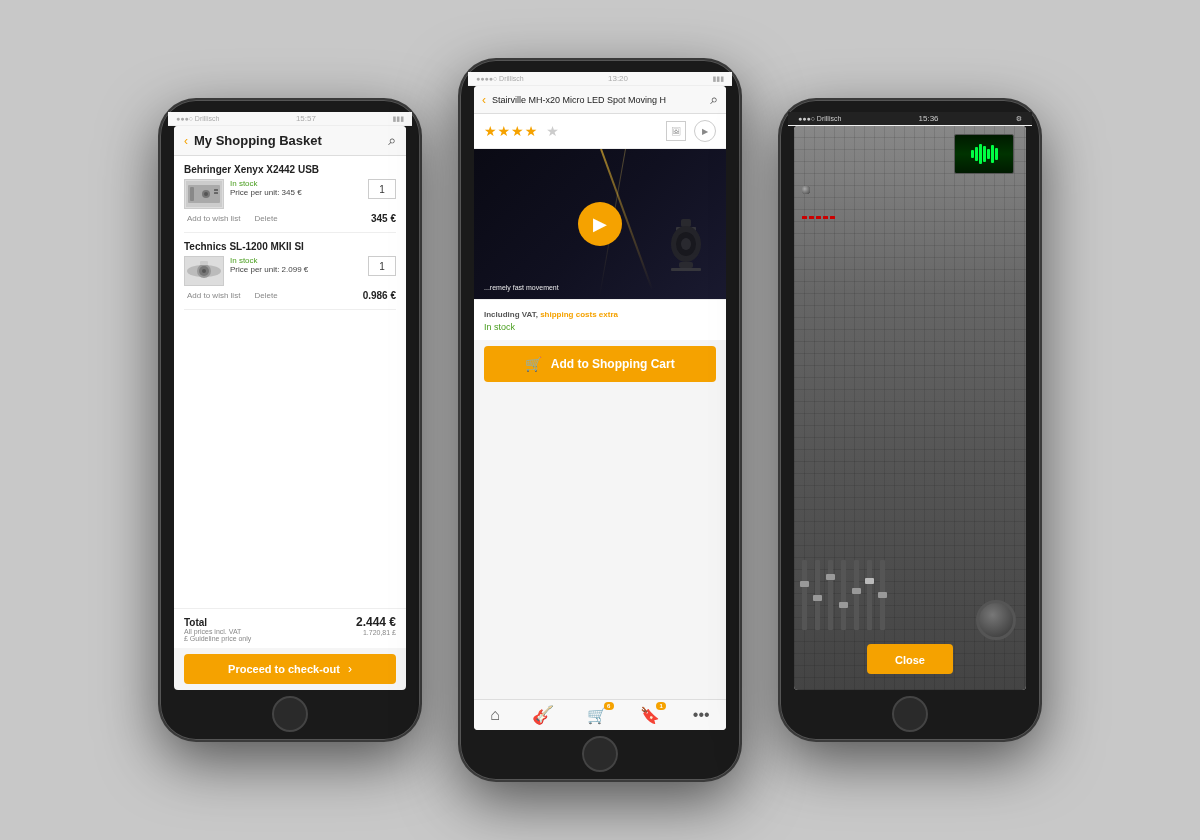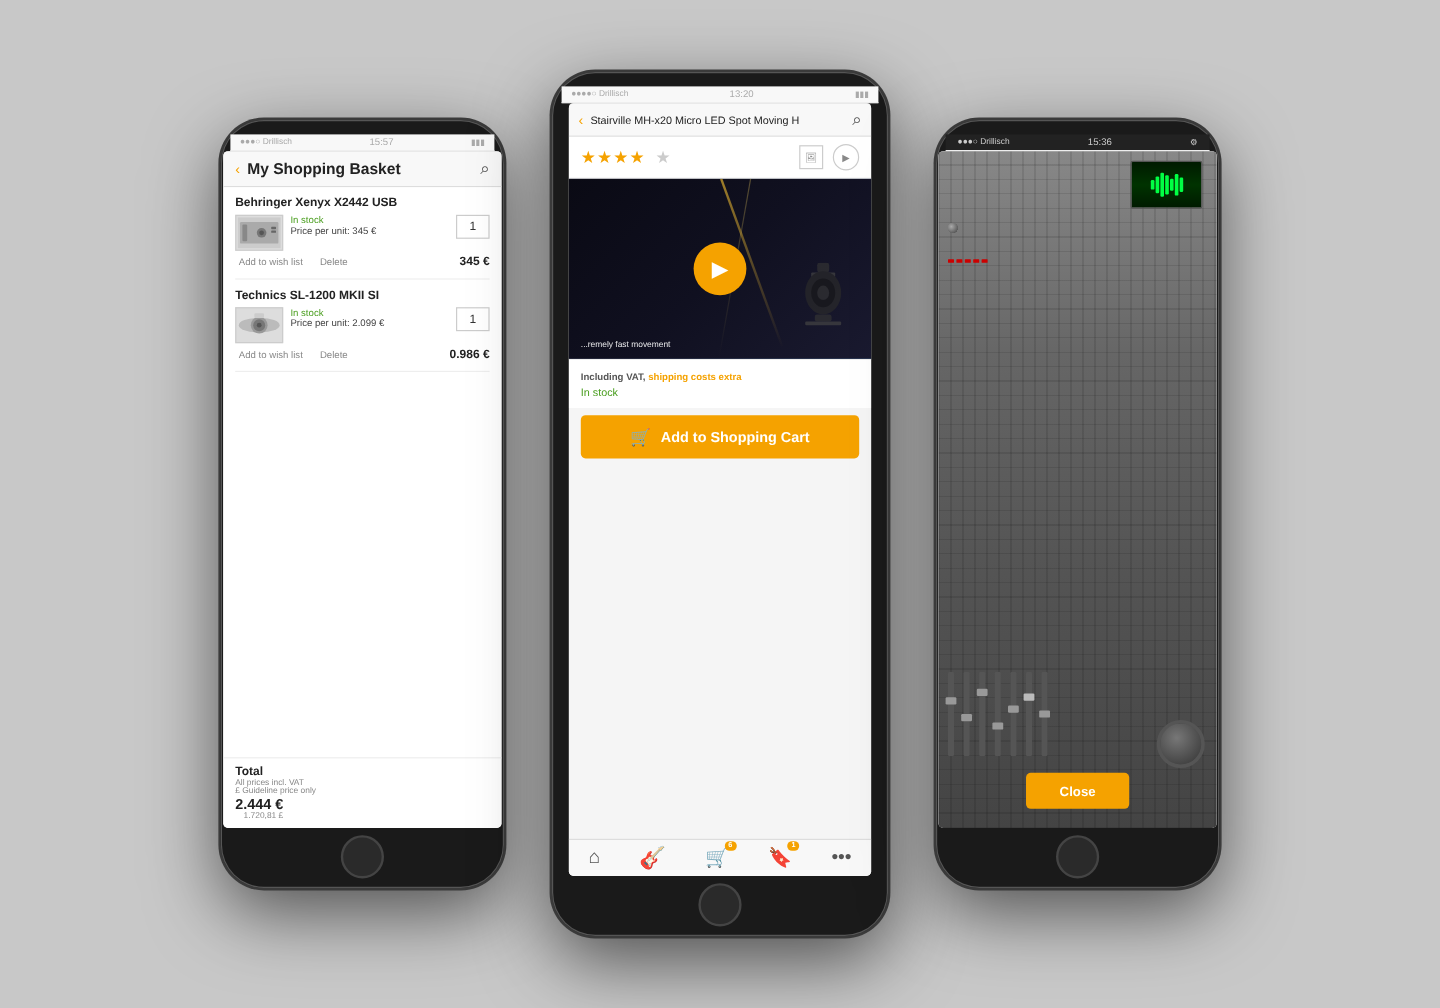--- a/index.html
+++ b/index.html
@@ -10,21 +10,21 @@
       display: flex;
       align-items: center;
       justify-content: center;
       gap: 40px;
       font-family: -apple-system, 'Helvetica Neue', Arial, sans-serif;
       overflow: hidden;
     }
 
     
     .phone {
-      width: 236px;
+      width: 260px;
       height: 640px;
       background: #1a1a1a;
       border-radius: 36px;
       box-shadow: 0 0 0 2px #3a3a3a, 0 20px 60px rgba(0,0,0,0.6), inset 0 0 0 1px #555;
       display: flex;
       flex-direction: column;
       align-items: center;
       position: relative;
       padding: 12px 8px 8px;
     }
@@ -102,21 +102,21 @@
     }
     .select-wrapper { position: relative; }
     .select-wrapper::after { content: '▾'; position: absolute; right: 6px; top: 50%; transform: translateY(-50%); font-size: 8px; color: #555; }
 
     .shipping-cost-row { display: flex; justify-content: space-between; margin-top: 4px; }
     .shipping-cost-label { font-size: 9px; color: #555; }
     .shipping-cost-value { font-size: 9px; color: #333; }
     .free-ship { font-size: 8px; color: #4a9e1f; font-weight: 500; }
 
     .total-section { padding: 6px 10px; border-top: 1px solid #eee; background: white; }
-    .total-row { display: flex; justify-content: space-between; align-items: baseline; flex-direction: column; }
+    .total-row { display: flex; justify-content: space-between; align-items: baseline; }
     .total-label { font-size: 10px; font-weight: 700; color: #222; }
     .total-value { font-size: 12px; font-weight: 700; color: #222; }
     .total-sub { font-size: 7px; color: #888; }
     .total-sub-val { font-size: 7px; color: #888; text-align: right; }
 
     .checkout-btn {
       margin: 6px 10px;
       background: #f5a200;
       border-radius: 4px;
       padding: 8px;
@@ -409,20 +409,24 @@
           <div class="total-sub">All prices incl. VAT</div>
           <div class="total-sub">£ Guideline price only</div>
         </div>
         <div style="text-align:right">
           <div class="total-value">2.444 €</div>
           <div class="total-sub-val">1.720,81 £</div>
         </div>
       </div>
     </div>
 
+    <div class="checkout-btn">
+      <span class="checkout-btn-text">Proceed to check-out</span>
+      <span class="checkout-arrow">›</span>
+    </div>
   </div>
   <div class="phone-home-btn"></div>
 </div>
 
 <div class="phone phone-2">
   <div class="phone-status-bar" style="width:100%">
     <span class="status-left">●●●●○ Drillisch</span>
     <span class="status-center">13:20</span>
     <span class="status-right">▮▮▮</span>
   </div>

